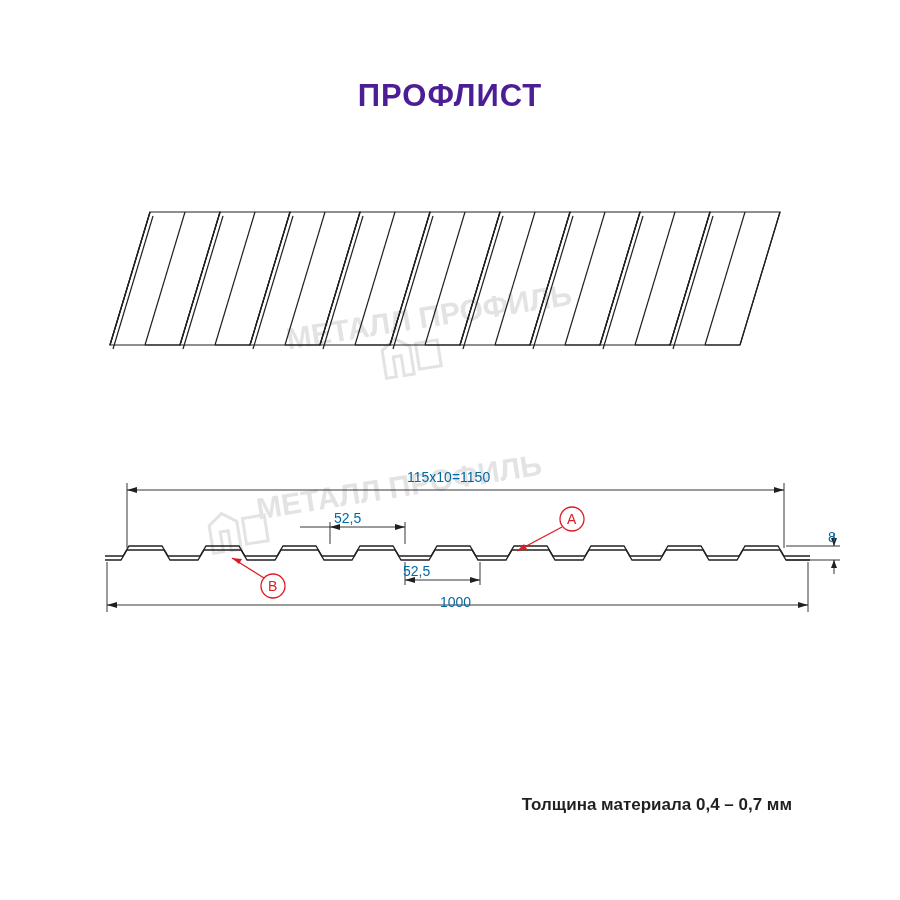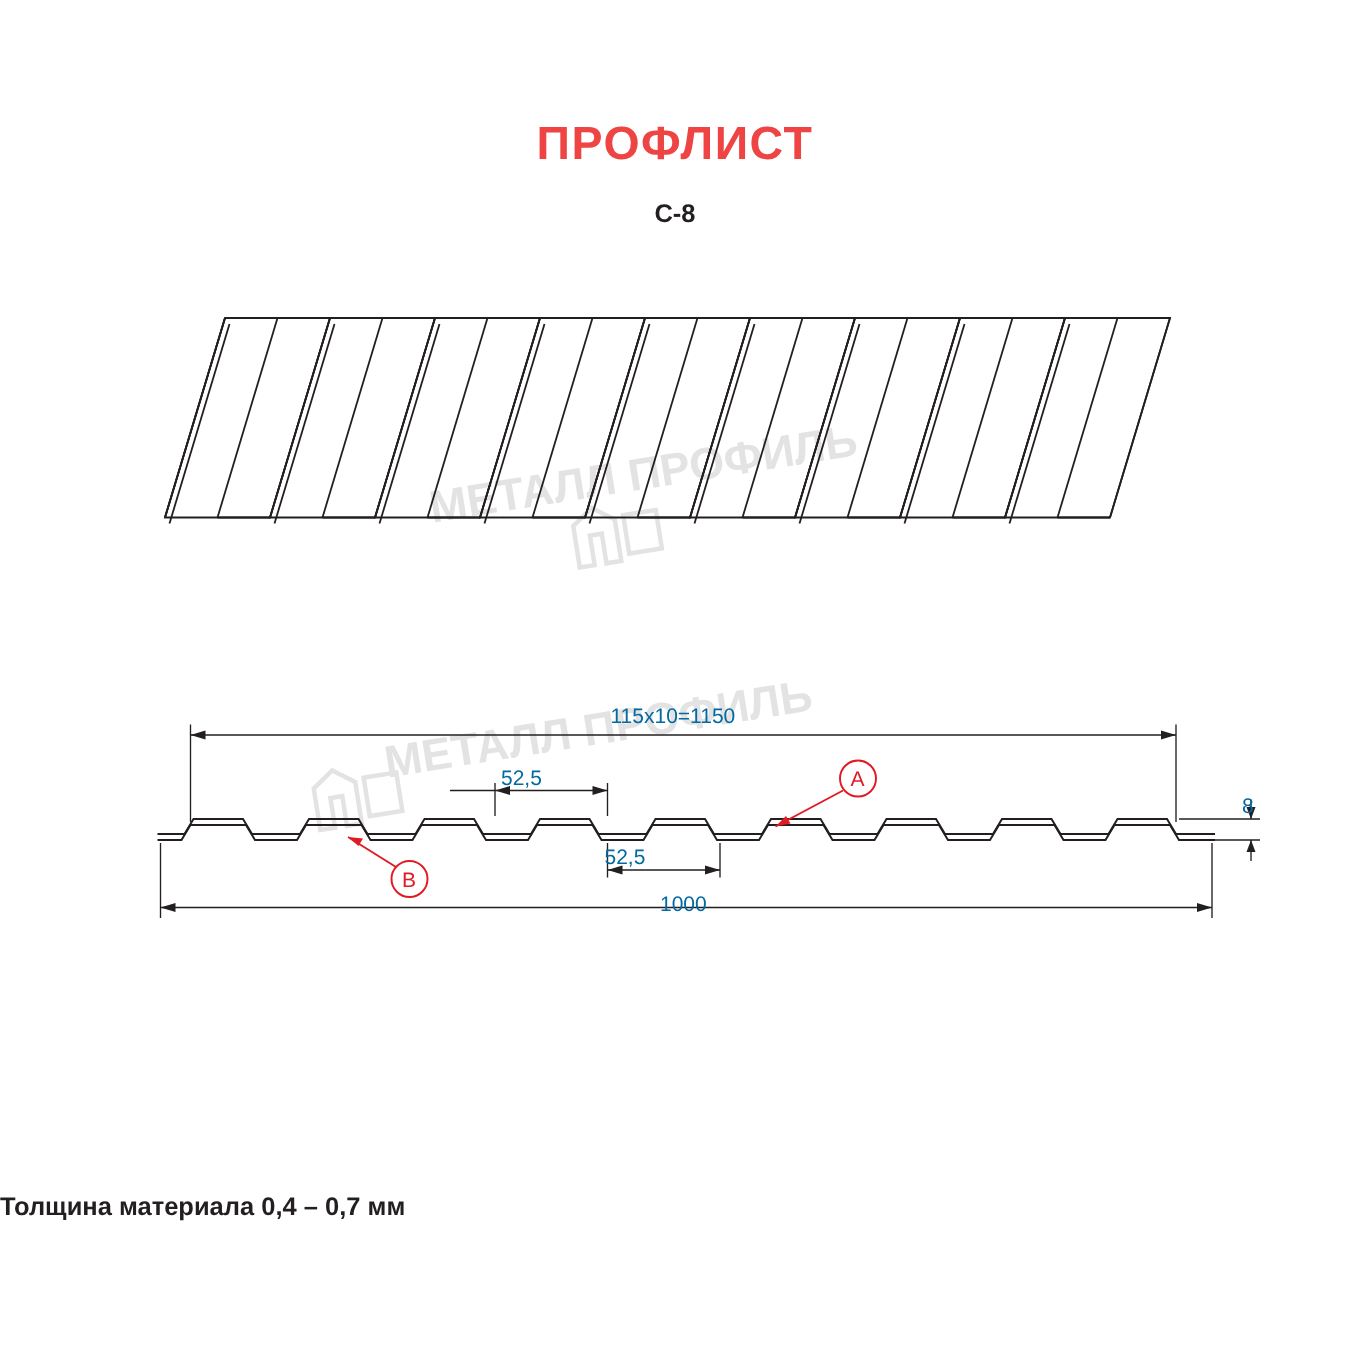--- a/index.html
+++ b/index.html
@@ -23,38 +23,38 @@
   }
   .title {
     position: absolute;
     top: 78px;
     left: 0;
     width: 900px;
     text-align: center;
     font-size: 31px;
     font-weight: bold;
     letter-spacing: 1px;
-    color: #ef4444;
+    color: #4c1d95;
   }
   .subtitle {
     position: absolute;
     top: 133px;
     left: 0;
     width: 900px;
     text-align: center;
     font-size: 17px;
     font-weight: bold;
     color: #231f20;
   }
   .footer-note {
     position: absolute;
     top: 795px;
     left: 0;
     width: 792px;
-    text-align: left;
+    text-align: right;
     font-size: 17px;
     font-weight: bold;
     color: #231f20;
   }
   .svg-layer {
     position: absolute;
     top: 0;
     left: 0;
   }
   .wm {
@@ -94,21 +94,20 @@
     font-weight: normal;
     white-space: nowrap;
   }
 </style>
 </head>
 <body>
 
 <div class="page">
 
   <div class="title">ПРОФЛИСТ</div>
-  <div class="subtitle">С-8</div>
 
   <div class="wm wm1">МЕТАЛЛ ПРОФИЛЬ</div>
   <div class="wm wm2">МЕТАЛЛ ПРОФИЛЬ</div>
 
   <svg class="wm-logo" style="top:330px; left:378px;" width="70" height="60" viewBox="0 0 70 60">
     <g fill="none" stroke="#e3e3e3" stroke-width="3" transform="rotate(-9 35 30)">
       <path d="M6 44 L6 16 L20 6 L34 16 L34 44 L24 44 L24 24 L16 24 L16 44 Z"></path>
       <path d="M40 14 L62 14 L62 40 L40 40 Z"></path>
     </g>
   </svg>

